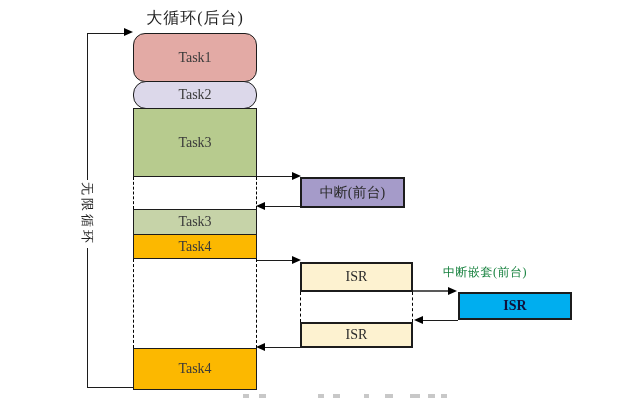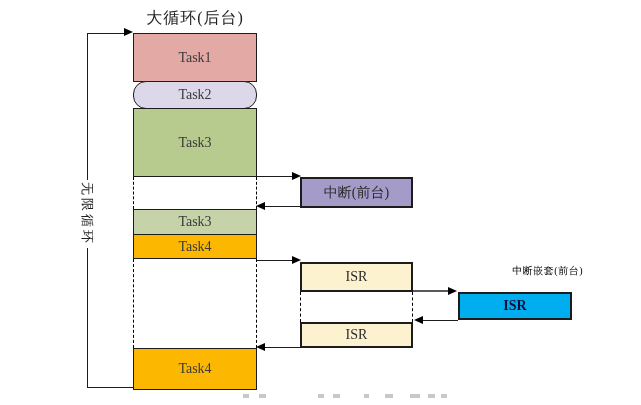--- a/index.html
+++ b/index.html
@@ -27,24 +27,24 @@
   .vline{position:absolute;width:0;border-left:1px solid #1c1c1c;}
   .dashv{position:absolute;width:0;border-left:1px dashed #000;}
   .ah-r{position:absolute;width:0;height:0;border-style:solid;
         border-width:4.5px 0 4.5px 9px;border-color:transparent transparent transparent #000;}
   .ah-l{position:absolute;width:0;height:0;border-style:solid;
         border-width:4.5px 9px 4.5px 0;border-color:transparent #000 transparent transparent;}
   .vtext{
     position:absolute;background:#fff;writing-mode:vertical-rl;text-orientation:sideways;
     font-size:13px;letter-spacing:3px;padding:2px 0;color:#1f1f1f;
   }
-  .nested-title{position:absolute;font-size:10px;text-align:right;color:#000000;letter-spacing:0.5px;}
+  .nested-title{position:absolute;font-size:12px;text-align:left;color:#15803d;letter-spacing:0.5px;}
   .frag{position:absolute;top:394px;height:4px;background:#9a9a9a;opacity:.55;}
   
-  .c-task1{background:var(--task1);}
+  .c-task1{background:var(--task1);border-radius:12px;}
   .c-task2{background:var(--task2);border-radius:13px;}
   .c-task3{background:var(--task3);}
   .c-task3b{background:var(--task3b);}
   .c-task4{background:var(--task4);}
   .c-interrupt{background:var(--interrupt);}
   .c-isr{background:var(--isr);}
   .c-nested{background:var(--nested_isr);color:#10103a;font-weight:bold;}
 </style>
 </head>
 <body>
@@ -79,21 +79,21 @@
     </div>
 
   <div class="gap" style="top:259px;height:89px;"></div>
 
   <div class="seg c-task4" style="top:348px;height:42px;">
       <span>Task4</span>
     </div>
 
   <div class="hline" style="left:257px;top:176px;width:38px;"></div>
   <div class="ah-r" style="left:292px;top:172px;"></div>
-  <div class="sidebox c-interrupt" style="left:300px;top:177px;width:113px;height:31px;">
+  <div class="sidebox c-interrupt" style="left:300px;top:177px;width:105px;height:31px;">
       <span>中断(前台)</span>
     </div>
   <div class="hline" style="left:263px;top:206px;width:37px;"></div>
   <div class="ah-l" style="left:256px;top:202px;"></div>
 
   <div class="hline" style="left:257px;top:260px;width:38px;"></div>
   <div class="ah-r" style="left:292px;top:256px;"></div>
   <div class="sidebox c-isr" style="left:300px;top:262px;width:113px;height:30px;">
       <span>ISR</span>
     </div>

